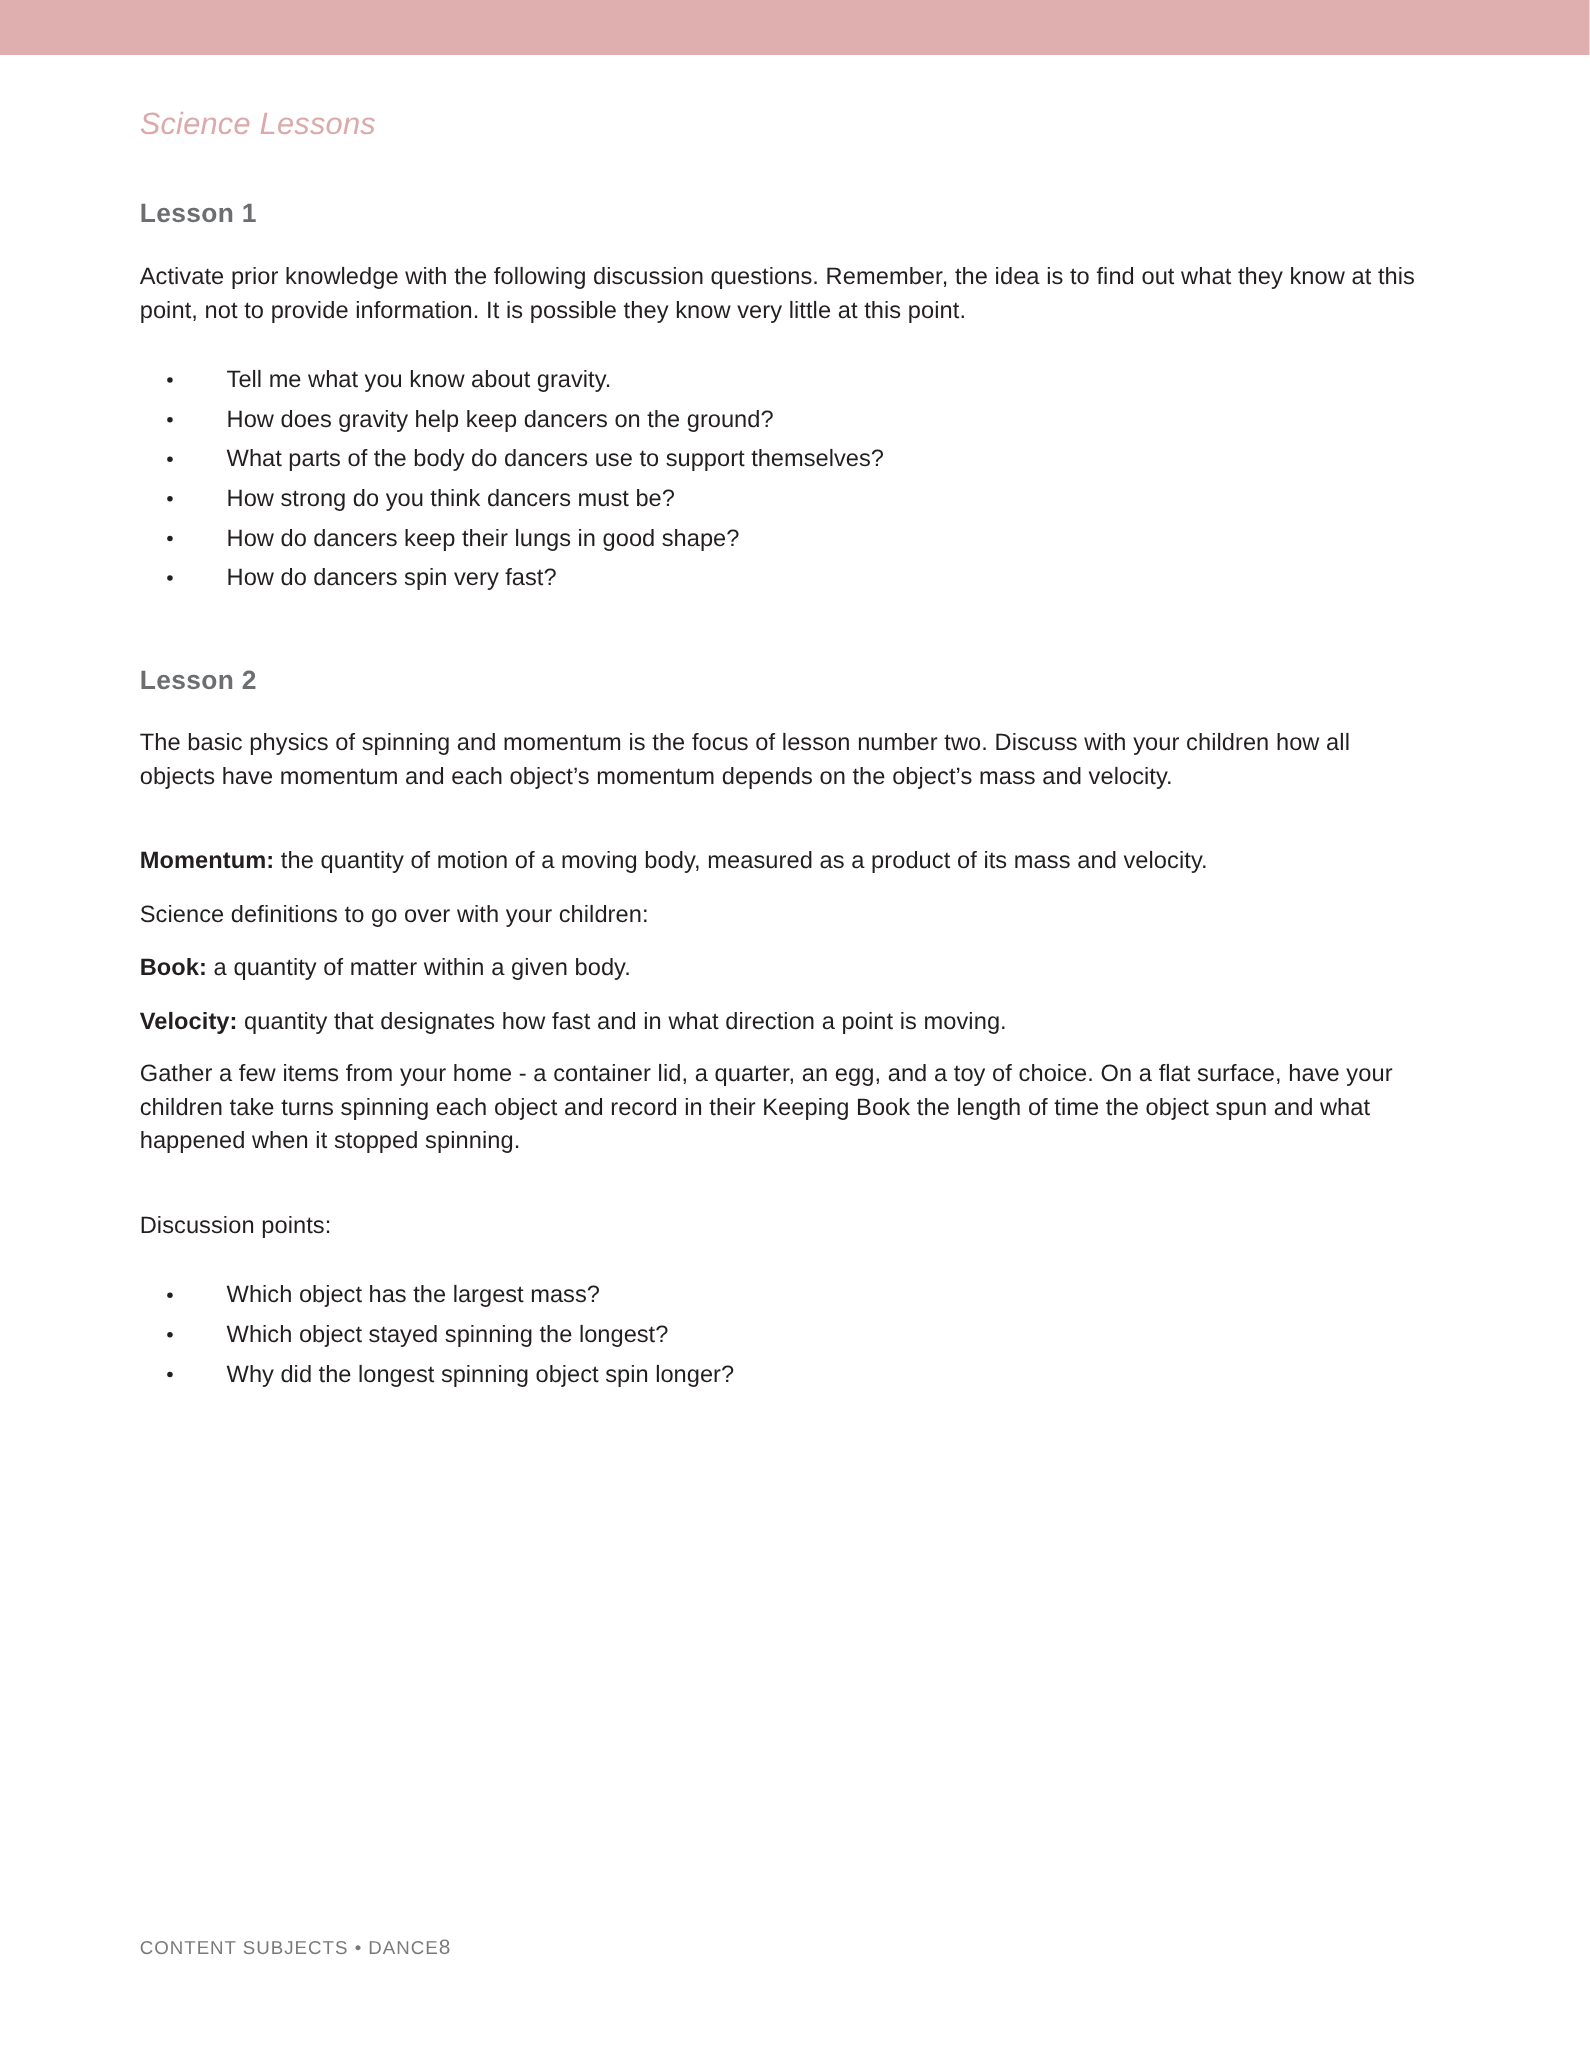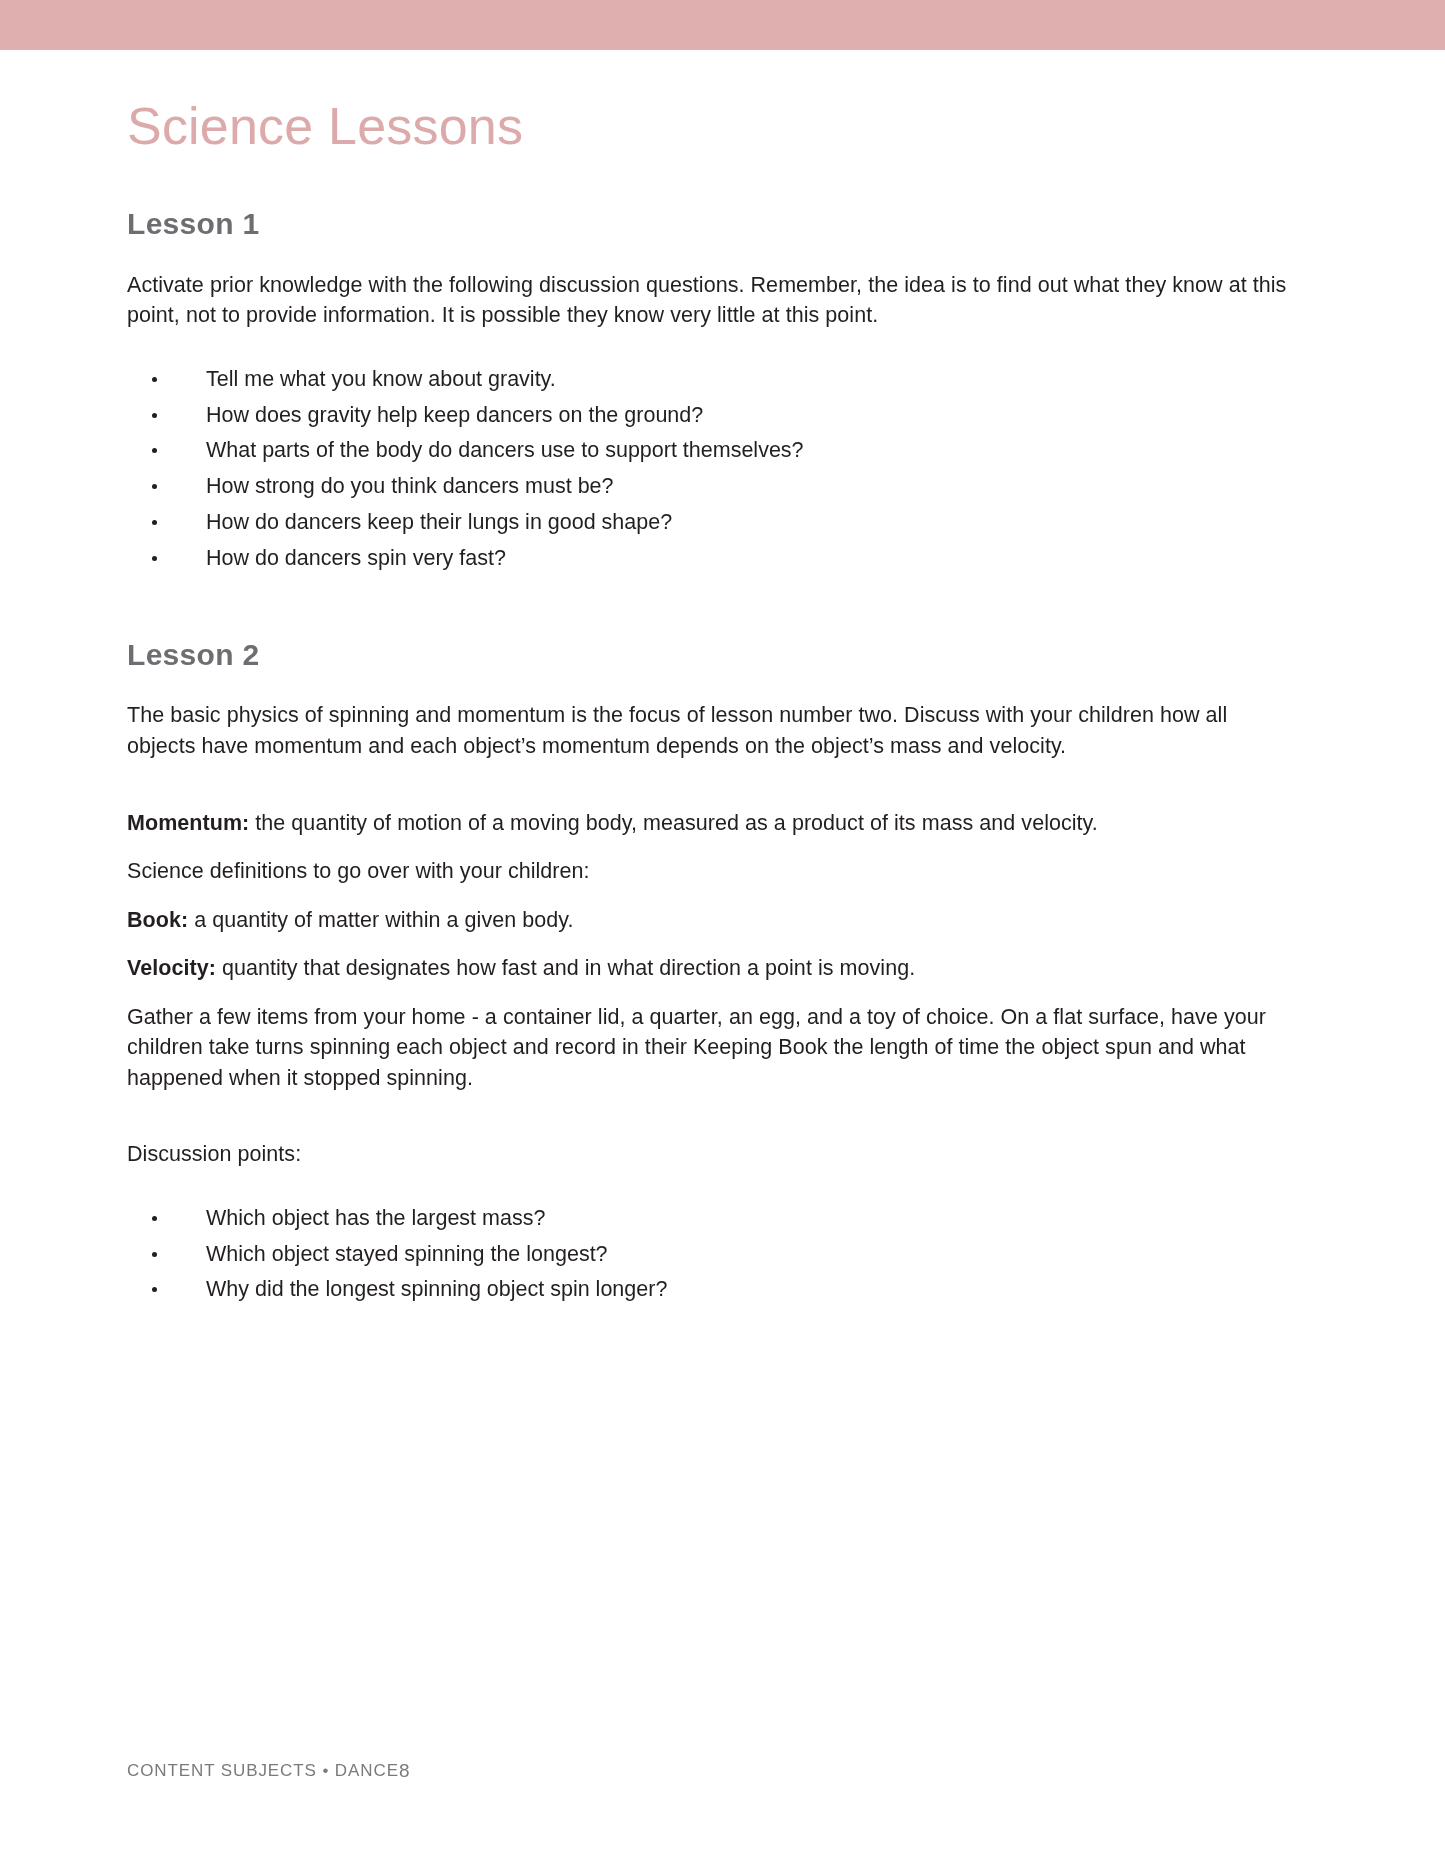--- a/index.html
+++ b/index.html
@@ -39,31 +39,32 @@
 
   .content {
     position: absolute;
     left: 127px;
     top: 48px;
     width: 1160px;
   }
 
   
   .section-title {
-    font-size: 52px;
+    font-size: 28px;
     font-weight: 300;
     color: #dcaaaa;
     letter-spacing: 0.2px;
     margin: 0 0 52px 0;
     line-height: 1.1;
+    font-style: italic;
   }
 
   
   .lesson-heading {
-    font-size: 30px;
+    font-size: 24px;
     font-weight: 600;
     color: #6d6e71;
     letter-spacing: 0.3px;
     margin: 0 0 28px 0;
     line-height: 1.15;
   }
 
   
   p.body {
     font-size: 21.5px;

